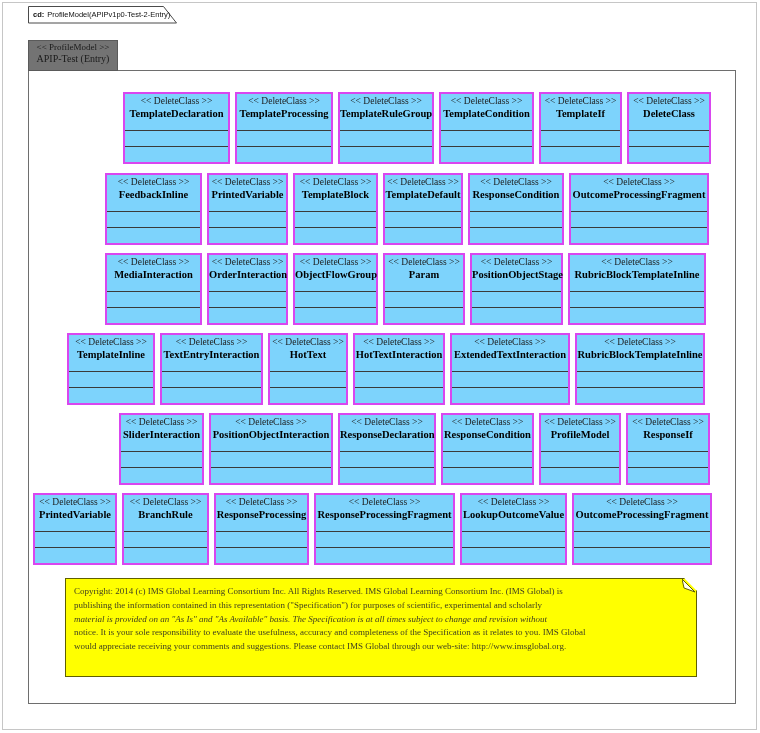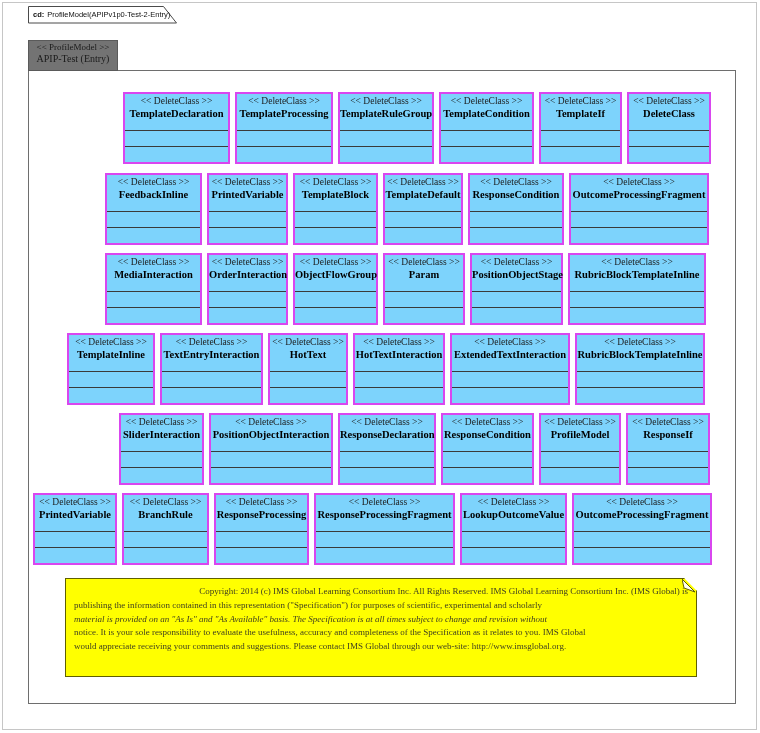--- a/index.html
+++ b/index.html
@@ -375,21 +375,21 @@
             <div class="cb-nm">OutcomeProcessingFragment</div>
           </div>
           <div class="cb-comp"></div>
           <div class="cb-comp"></div>
         </div>
       </div>
     </div>
 
   <div class="note" style="background: rgb(255, 255, 0); border-color: rgb(96, 96, 0);">
     <div>
-        <div class="note-line" style="color: rgb(63, 63, 32); text-align: right;">Copyright: 2014 (c) IMS Global Learning Consortium Inc.  All Rights Reserved.  IMS Global Learning Consortium Inc. (IMS Global) is</div>
+        <div class="note-line" style="color: rgb(63, 63, 32);">Copyright: 2014 (c) IMS Global Learning Consortium Inc.  All Rights Reserved.  IMS Global Learning Consortium Inc. (IMS Global) is</div>
         <div class="note-line" style="color: rgb(63, 63, 32);">publishing the information contained in this representation ("Specification") for purposes of scientific, experimental and scholarly</div>
         <div class="note-line" style="color: rgb(63, 63, 32); font-style: italic;">material is provided on an "As Is" and "As Available" basis.  The Specification is at all times subject to change and revision without</div>
         <div class="note-line" style="color: rgb(63, 63, 32);">notice.  It is your sole responsibility to evaluate the usefulness, accuracy and completeness of the Specification as it relates to you.  IMS Global</div>
         <div class="note-line" style="color: rgb(63, 63, 32);">would appreciate receiving your comments and suggestions.  Please contact IMS Global through our web-site: http://www.imsglobal.org.</div>
       </div>
     <div class="note-fold">
       <svg width="14" height="14" viewBox="0 0 14 14">
         <path d="M0 0 L13 13 L2 9 Z" fill="#fffff0" stroke="#606000" stroke-width="1"></path>
       </svg>
     </div>

